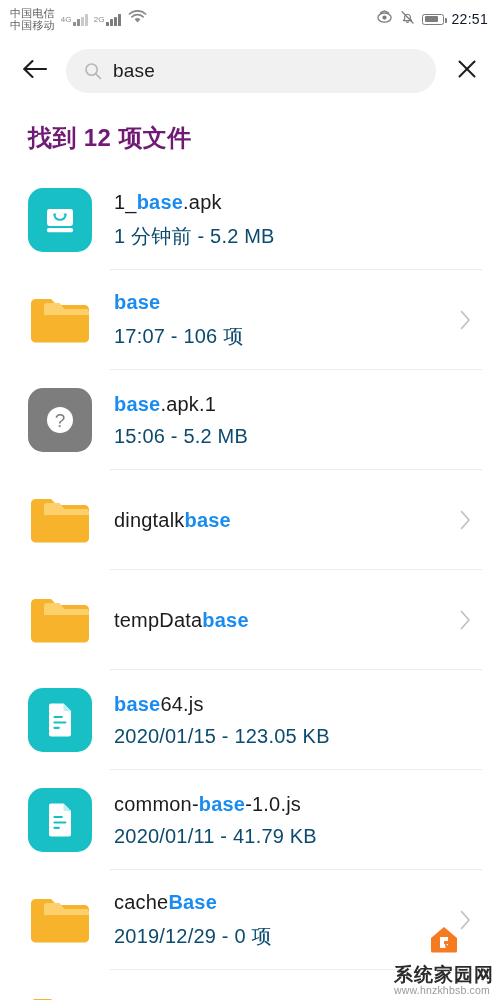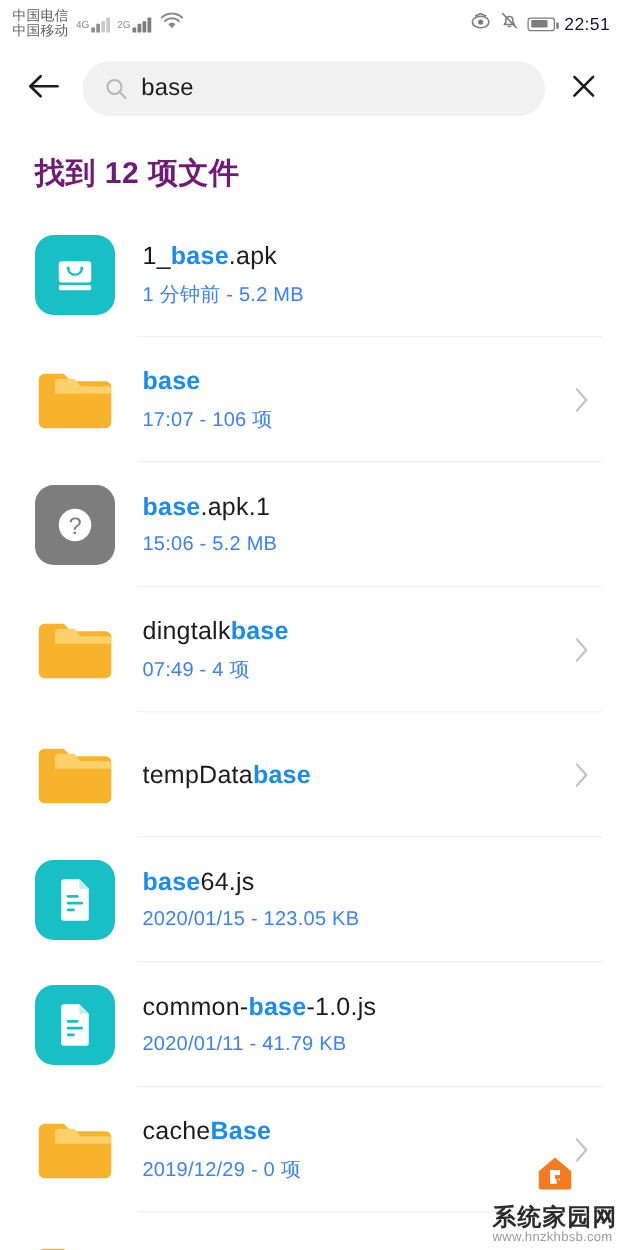--- a/index.html
+++ b/index.html
@@ -79,21 +79,21 @@
     border-radius:15px; display:flex; align-items:center; justify-content:center; }
   .ic.apk{ background:#18bfc4; }
   .ic.doc{ background:#18bfc4; }
   .ic.unknown{ background:#7d7d7d; }
   .ic.folder{ background:transparent; border-radius:0; }
 
   .meta{ flex:1 1 auto; min-width:0; display:flex; flex-direction:column; gap:9px; }
   .title{ font-size:20px; color:#1c1c1c; letter-spacing:.2px; white-space:nowrap;
     overflow:hidden; text-overflow:ellipsis; }
   .title .hl{ color:#1a8cf0; font-weight:bold; }
-  .sub{ font-size:16px; color:#3b82f6; letter-spacing:.2px; }
+  .sub{ font-size:20px; color:#0c4a6e; letter-spacing:.2px; }
 
   .chev{ width:26px; flex:0 0 auto; display:flex; align-items:center;
     justify-content:center; margin-right:4px; }
 
   
   .watermark{
     position:absolute; right:6px; bottom:4px;
     display:flex; align-items:center; gap:7px; pointer-events:none;flex-direction:column;
   }
   .wm-text{ display:flex; flex-direction:column; line-height:1.05; }
@@ -238,21 +238,20 @@
     </div>
     <div class="row">
       <div class="ic folder">
         <svg width="62" height="50" viewBox="0 0 62 50">
           <path d="M2 8.5 A4.5 4.5 0 0 1 6.5 4 H22 l6 6 h27.5 A4.5 4.5 0 0 1 60 14.5 V43 A4.5 4.5 0 0 1 55.5 47.5 H6.5 A4.5 4.5 0 0 1 2 43 Z" fill="#f7b32b"></path>
           <path d="M15 11 A3 3 0 0 1 18 8 H30.5 l5 6 H57 A3 3 0 0 1 60 17 V20 H15 Z" fill="#fcd06a"></path>
         </svg>
       </div>
       <div class="meta">
         <div class="title"><span>dingtalk</span><span class="hl" style="color: rgb(26, 140, 240);">base</span><span></span></div>
-        <div class="sub">07:49 - 4 项</div>
       </div>
       <div class="chev">
         <svg width="13" height="22" viewBox="0 0 13 22">
           <polyline points="2.5,2.5 10,11 2.5,19.5" stroke="#c2c2c2" stroke-width="1.8" fill="none" stroke-linecap="round" stroke-linejoin="round"></polyline>
         </svg>
       </div>
     </div>
     <div class="row">
       <div class="ic folder">
         <svg width="62" height="50" viewBox="0 0 62 50">

